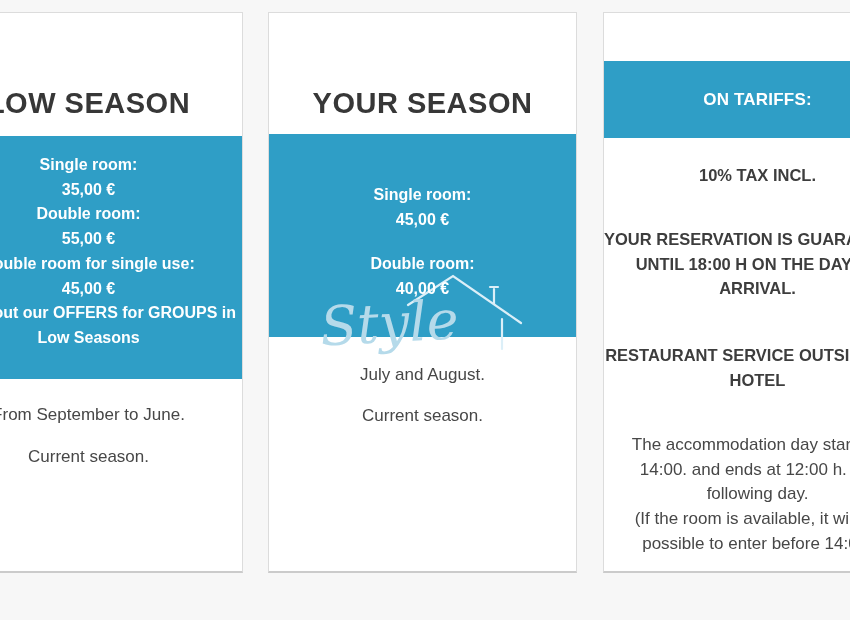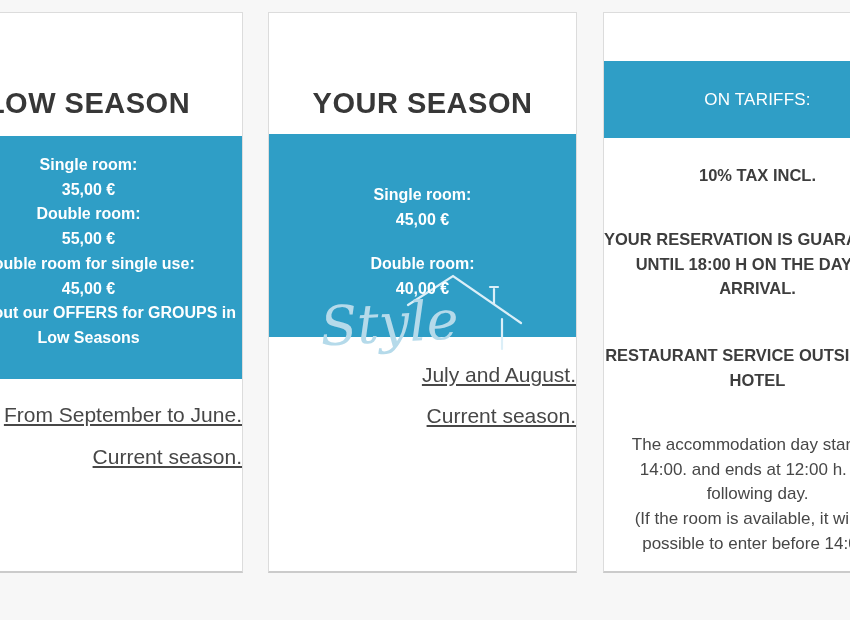--- a/index.html
+++ b/index.html
@@ -28,34 +28,34 @@
   .plines{position:absolute;left:0;right:0;text-align:center;z-index:3}
   .pline{
     line-height:24.7px;min-height:24.7px;font-size:16px;font-weight:bold;
     color:#ffffff;white-space:nowrap;
   }
   .pl-low{top:140px}
   .pl-high-a{top:170px}
   .pl-high-b{top:239px}
 
   .season{
-    position:absolute;left:0;right:0;text-align:right;font-size:21px;
-    color:#474747;line-height:24.7px;white-space:nowrap;z-index:2;text-decoration:underline;
+    position:absolute;left:0;right:0;text-align:center;font-size:17px;
+    color:#474747;line-height:24.7px;white-space:nowrap;z-index:2;
   }
   .period-low{top:390px}
   .status-low{top:432px}
   .period-high{top:350px}
   .status-high{top:391px}
 
   .blue-header{
     position:absolute;left:0;right:0;top:48px;height:77px;background:#2f9ec6;
     display:flex;align-items:center;justify-content:center;z-index:1;
   }
   .blue-header-label{
-    color:#ffffff;font-weight:normal;font-size:17px;letter-spacing:.2px;white-space:nowrap;text-align:center;
+    color:#ffffff;font-weight:bold;font-size:17px;letter-spacing:.2px;white-space:nowrap;text-align:center;
   }
 
   .note{position:absolute;left:0;right:0;text-align:center;z-index:2;color:#3d3d3d}
   .nline{white-space:nowrap;line-height:24.7px;min-height:24.7px;font-size:16.5px;font-weight:bold}
   .note-tax{top:150px}
   .note-reservation{top:214px}
   .note-restaurant{top:330px}
   .note-accommodation{top:420px}
   .note-accommodation .nline{font-weight:normal;font-size:17px;color:#474747}
 

